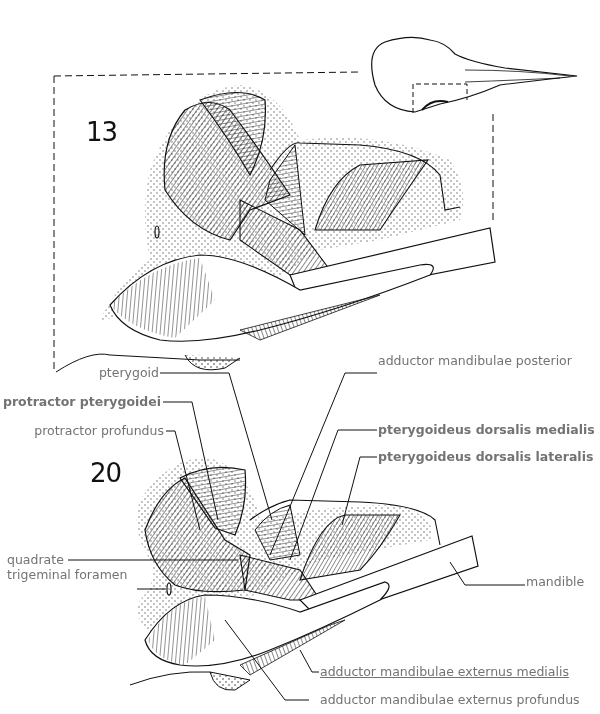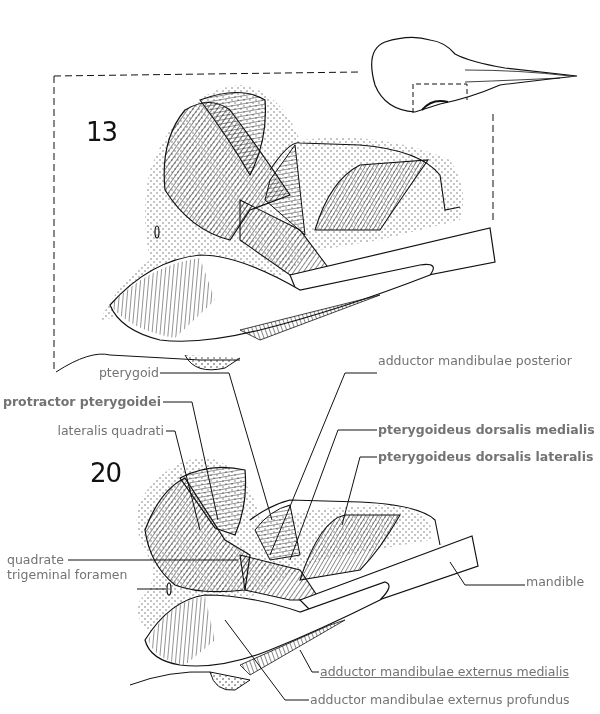--- a/index.html
+++ b/index.html
@@ -114,22 +114,22 @@
     <path d="M319,672 L312,672 L300,650"></path>
     <path d="M309,700 L285,700 L225,620"></path>
   </g>
 </svg>
 
 <div class="num" style="left:86px;top:117px;">13</div>
 <div class="num" style="left:90px;top:458px;">20</div>
 
 <div class="lbl r" style="right:441px;top:366px;">pterygoid</div>
 <div class="lbl r bold" style="right:439px;top:395px;">protractor pterygoidei</div>
-<div class="lbl r" style="right:436px;top:424px;">lateralis quadrati</div>
+<div class="lbl r" style="right:436px;top:424px;">protractor profundus</div>
 <div class="lbl" style="left:7px;top:553px;">quadrate</div>
 <div class="lbl" style="left:7px;top:568px;">trigeminal foramen</div>
 
 <div class="lbl" style="left:378px;top:354px;">adductor mandibulae posterior</div>
 <div class="lbl bold" style="left:378px;top:423px;">pterygoideus dorsalis medialis</div>
 <div class="lbl bold" style="left:378px;top:450px;">pterygoideus dorsalis lateralis</div>
 <div class="lbl" style="left:526px;top:575px;">mandible</div>
 <div class="lbl" style="left:320px;top:665px;text-decoration:underline;">adductor mandibulae externus medialis</div>
-<div class="lbl" style="left:310px;top:693px;">adductor mandibulae externus profundus</div>
+<div class="lbl" style="left:320px;top:693px;">adductor mandibulae externus profundus</div>
 
 </body></html>

